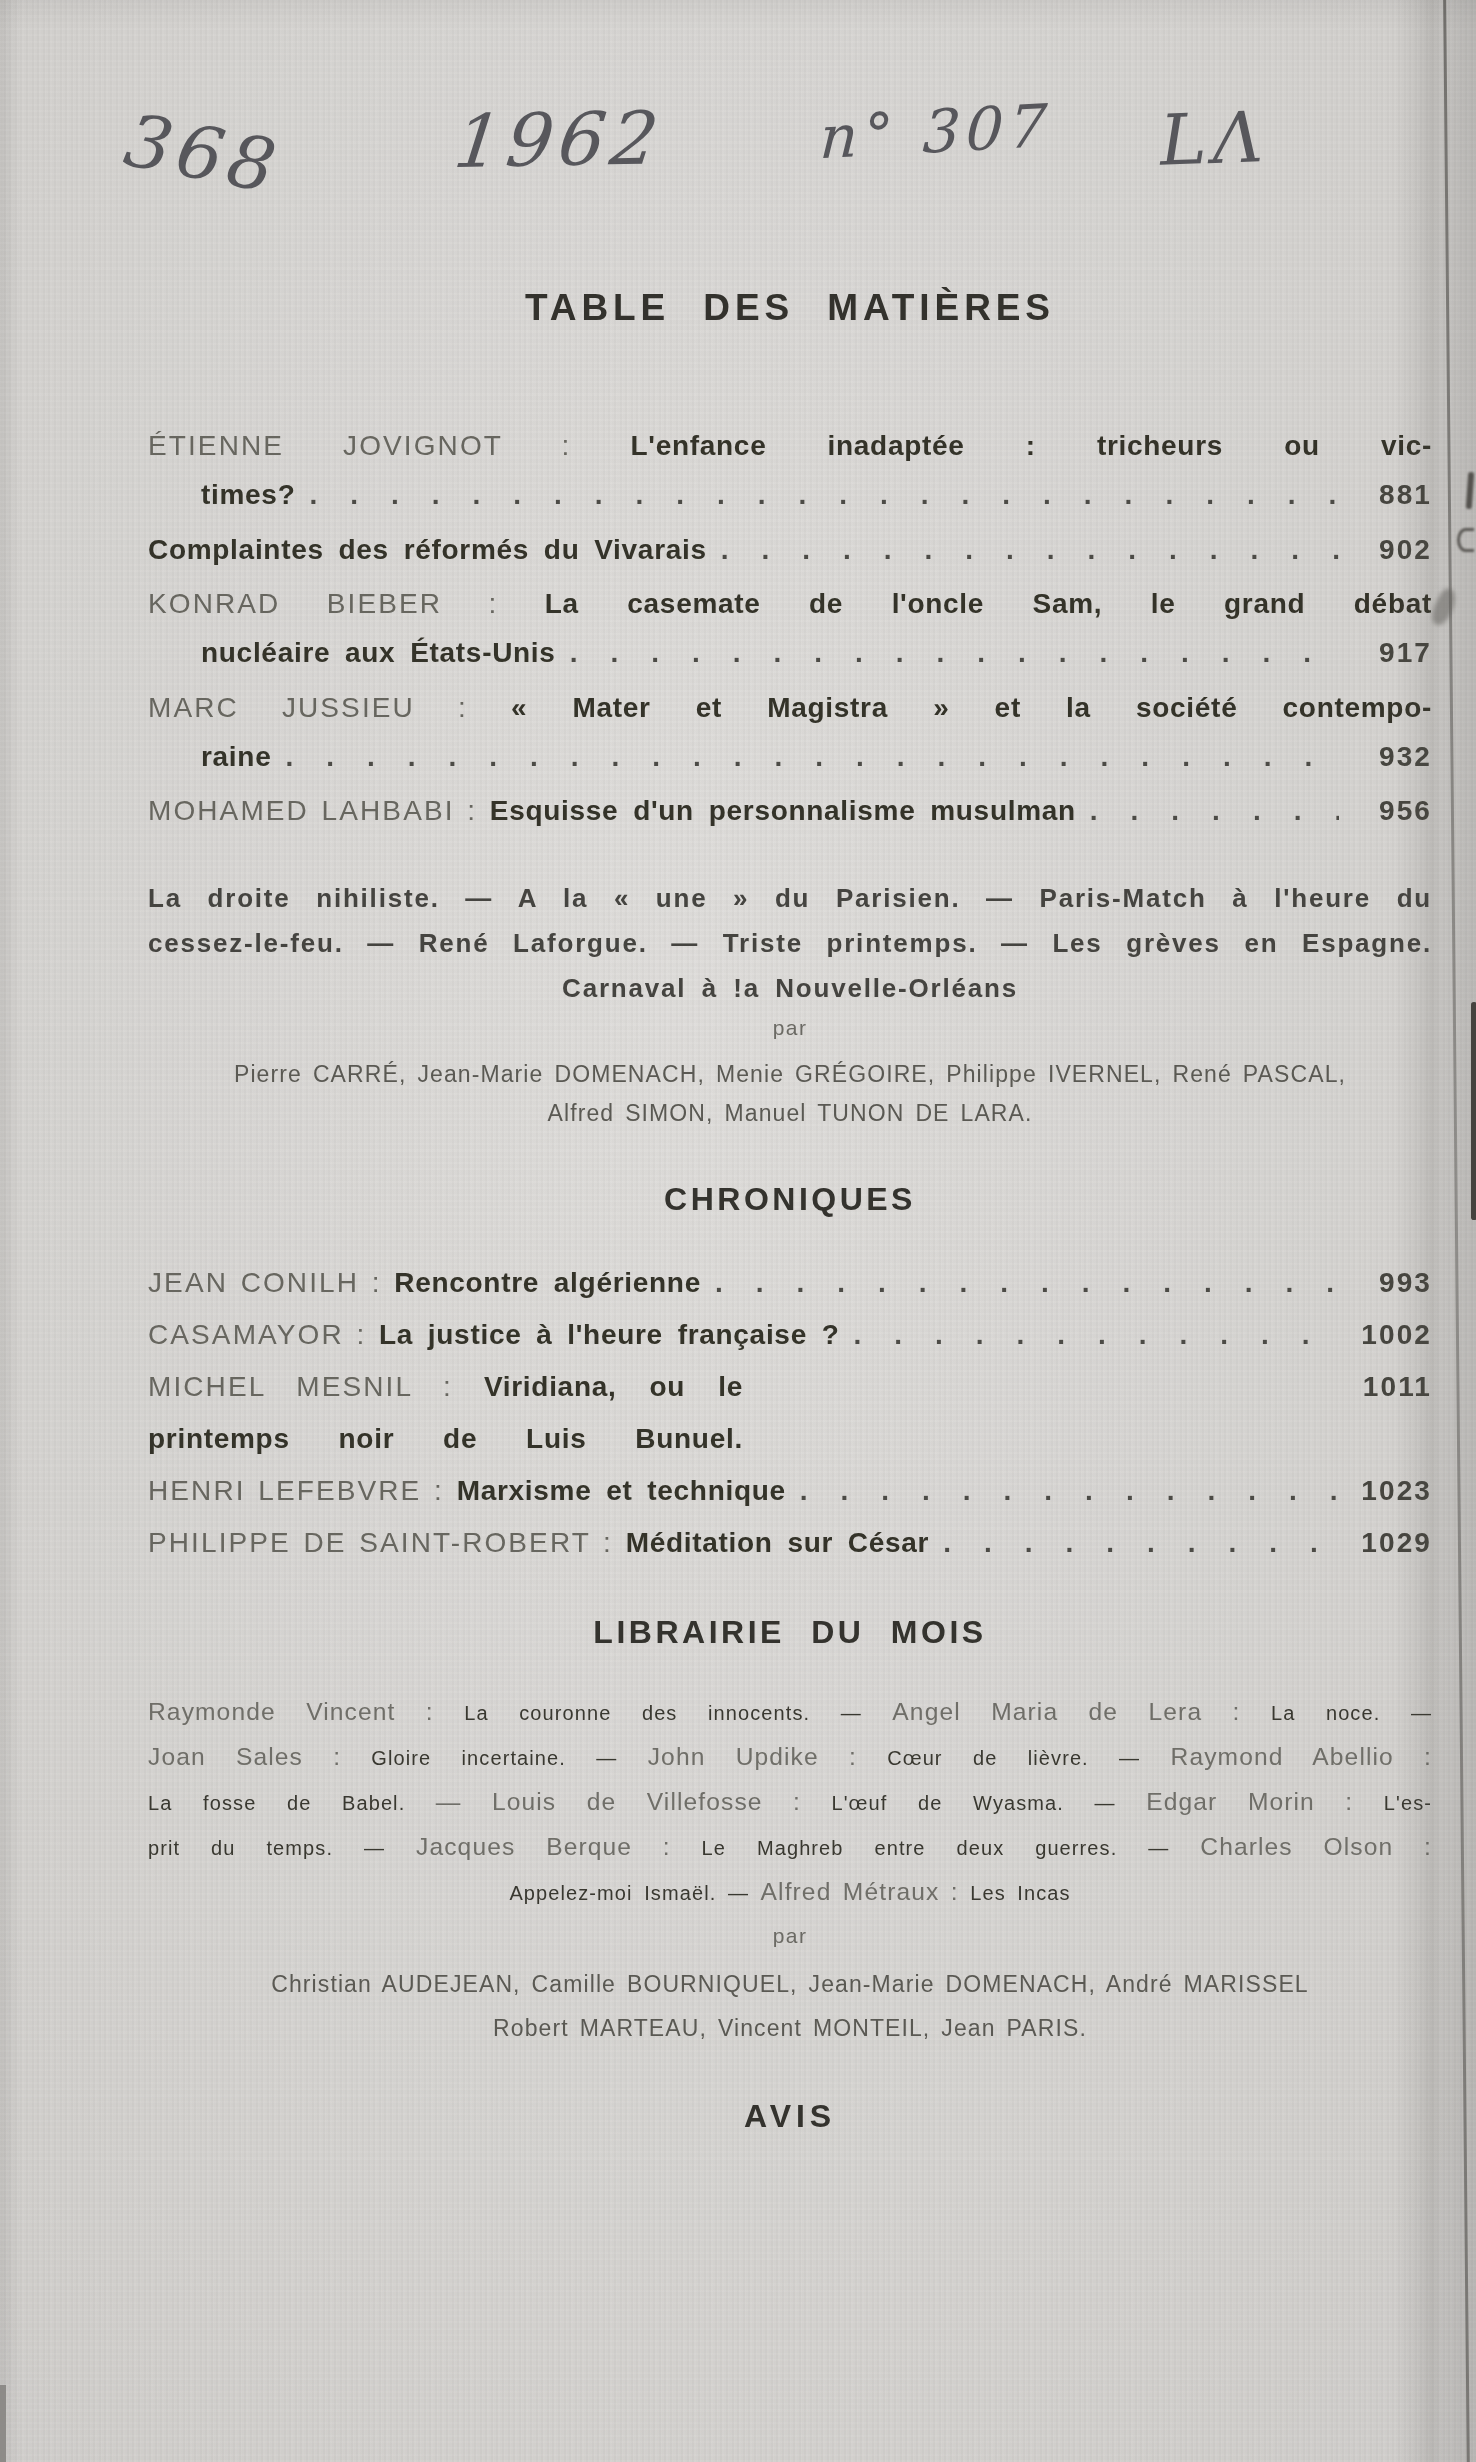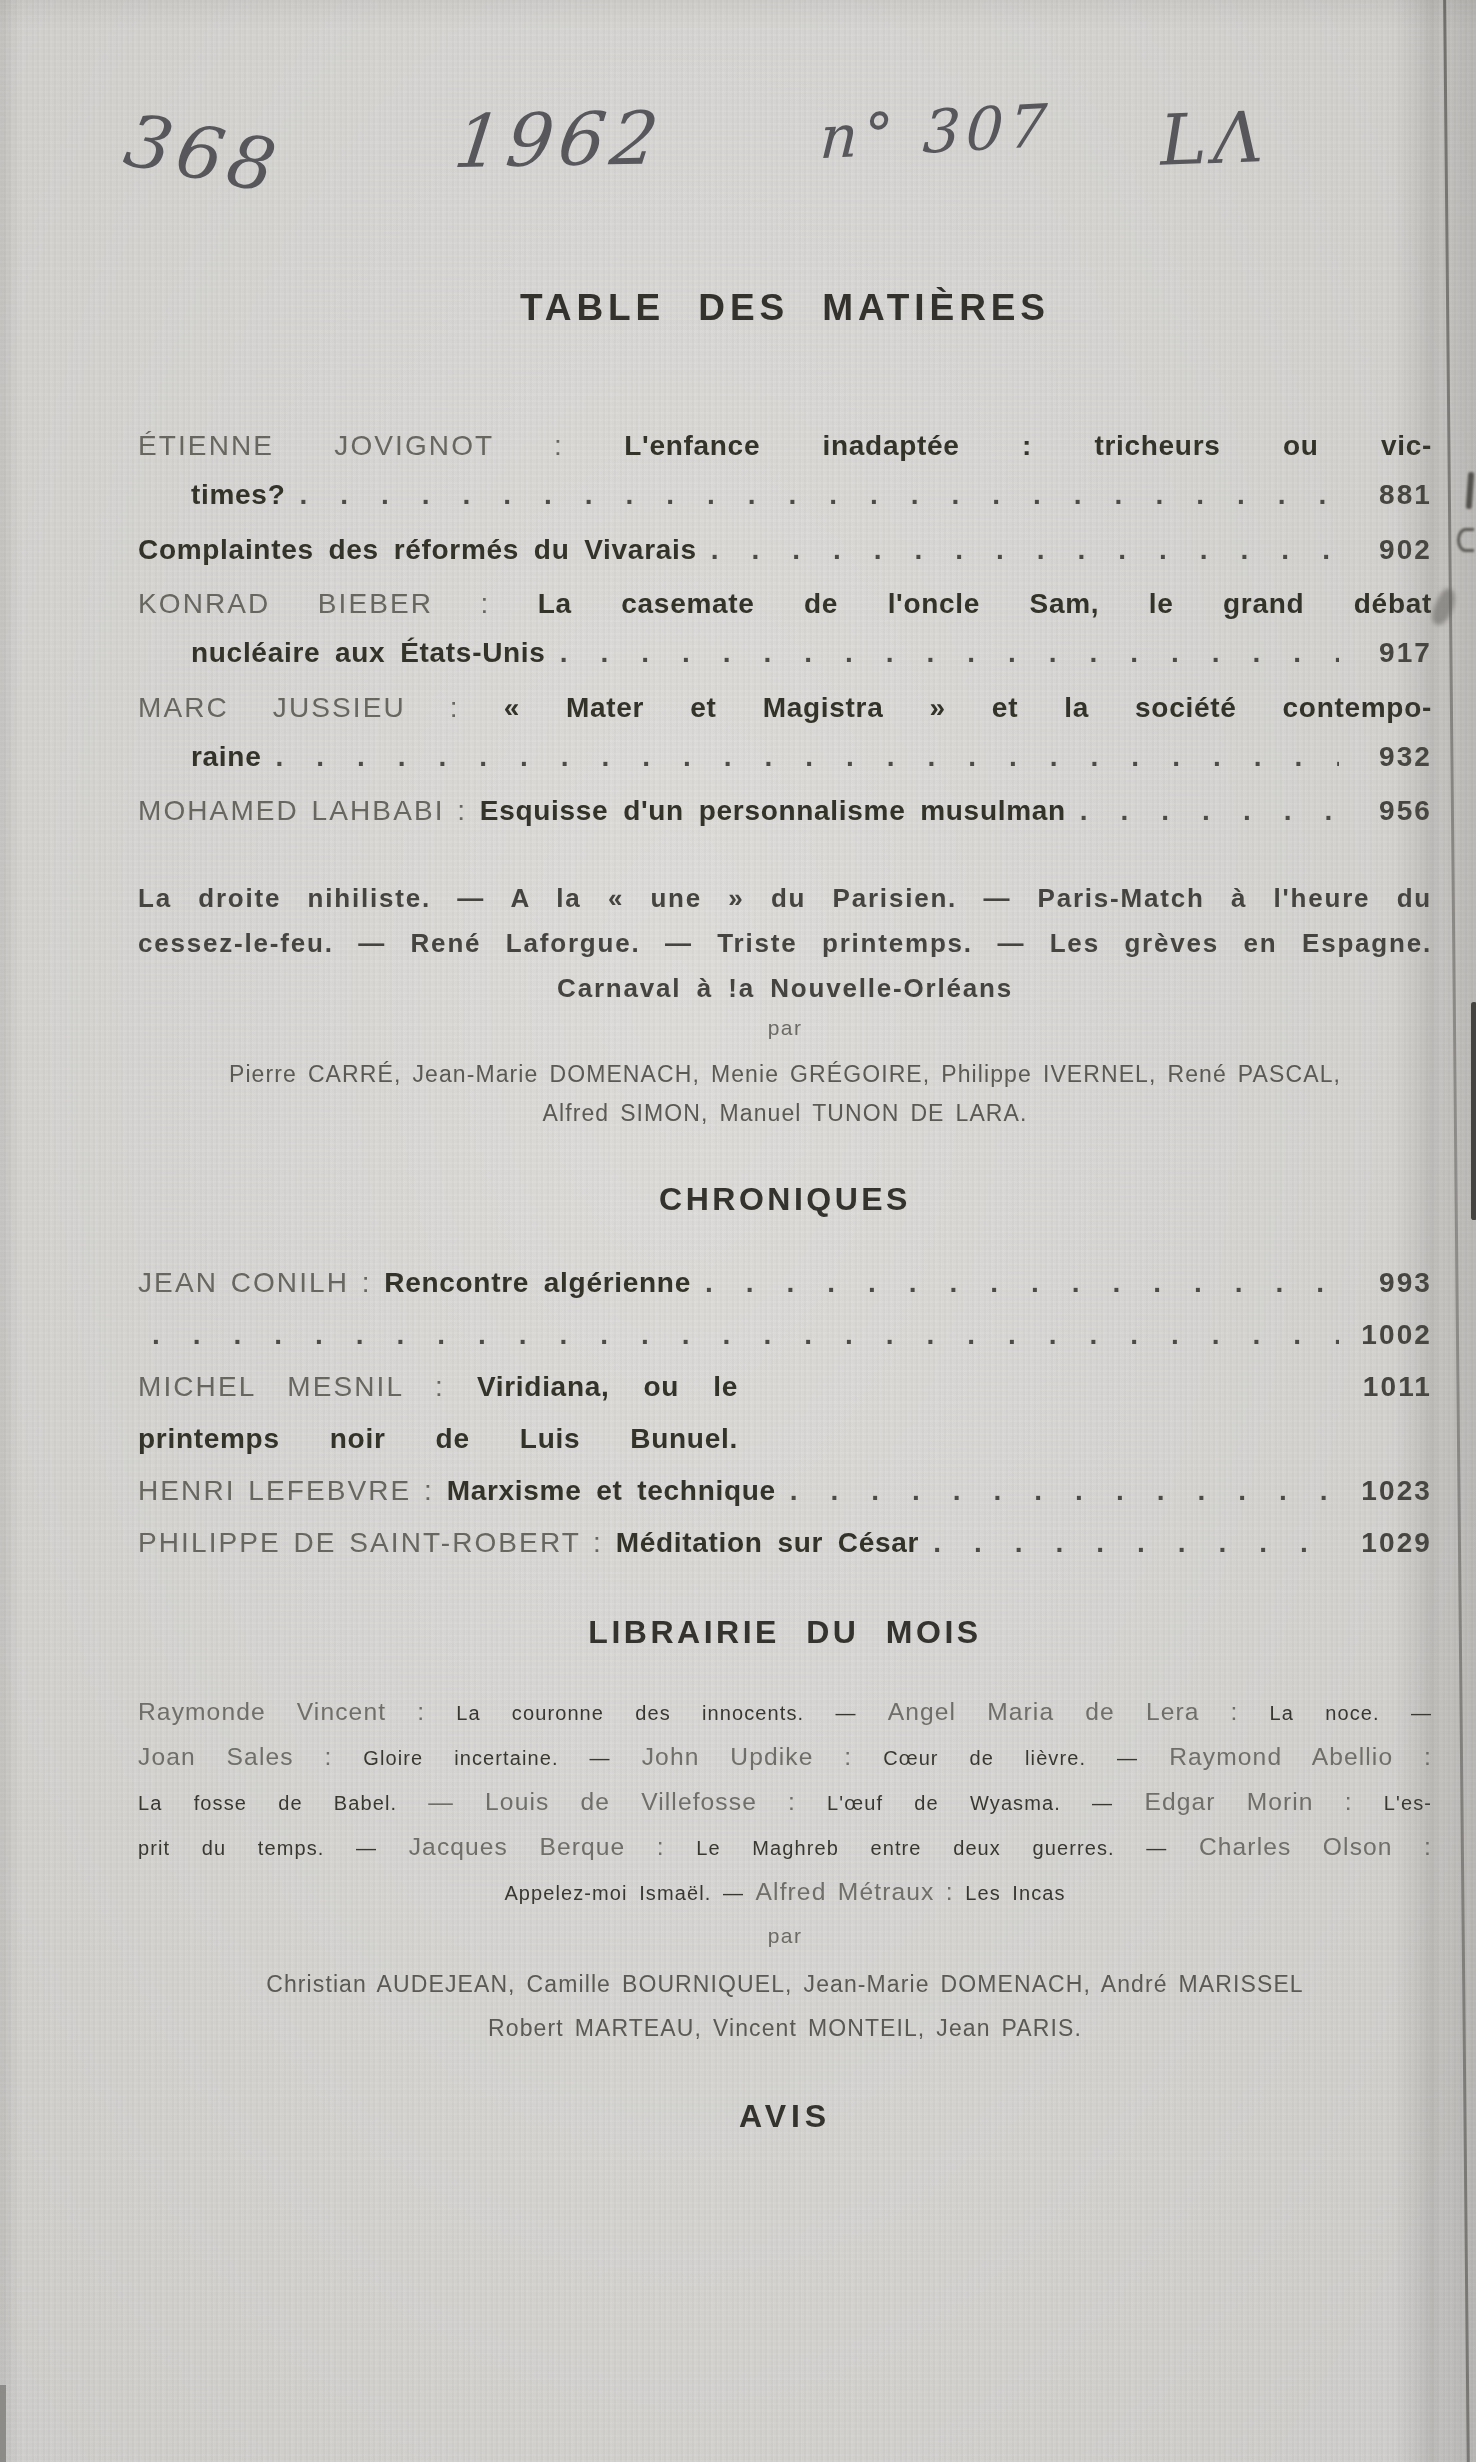--- a/index.html
+++ b/index.html
@@ -47,21 +47,21 @@
     font-style:italic;
     color:rgba(70,70,75,.88);
     letter-spacing:5.6px;
     white-space:nowrap;
   }
   .hw-cat {left:125px; top:111px; font-size:73px; transform:rotate(11deg);}
   .hw-year{left:455px; top:97px; font-size:73px; transform:rotate(-1deg) skewX(-8deg);}
   .hw-issue{left:820px;top:97px; font-size:59px;  transform:rotate(-3deg) skewX(-6deg);}
   .hw-mark{left:1160px;top:98px; font-size:70px; transform:rotate(-2deg);}
 
-  .content{position:absolute;left:138px;right:45px;top:0;}
+  .content{position:absolute;left:148px;right:45px;top:0;}
 
   .main-title{
     margin:288px 0 0 0;
     font-size:37px;line-height:39px;font-weight:700;
     letter-spacing:4.9px;word-spacing:18px;
     text-align:center;color:#33322d;
   }
   .sec-head{
     font-size:32px;line-height:37px;font-weight:700;
     letter-spacing:3.5px;word-spacing:14px;
@@ -177,20 +177,21 @@
     <div class="authors-line">Alfred SIMON, Manuel TUNON DE LARA.</div>
 
     <h2 class="sec-head head-chroniques">CHRONIQUES</h2>
     <div class="chron">
       <div class="row chron-first">
         <span class="txt"><span class="au">JEAN CONILH : </span><span class="ti">Rencontre algérienne</span></span>
         <span class="fill"></span>
         <span class="pg">993</span>
       </div>
       <div class="row">
+        <span class="txt"><span class="au">CASAMAYOR : </span><span class="ti">La justice à l'heure française ?</span></span>
         <span class="fill"></span>
         <span class="pg">1002</span>
       </div>
       <div class="row nodots">
         <span class="txt"><span class="au">MICHEL MESNIL : </span><span class="ti">Viridiana, ou le printemps noir de Luis Bunuel.</span></span>
         <span class="fill"></span>
         <span class="pg">1011</span>
       </div>
       <div class="row">
         <span class="txt"><span class="au">HENRI LEFEBVRE : </span><span class="ti">Marxisme et technique</span></span>

